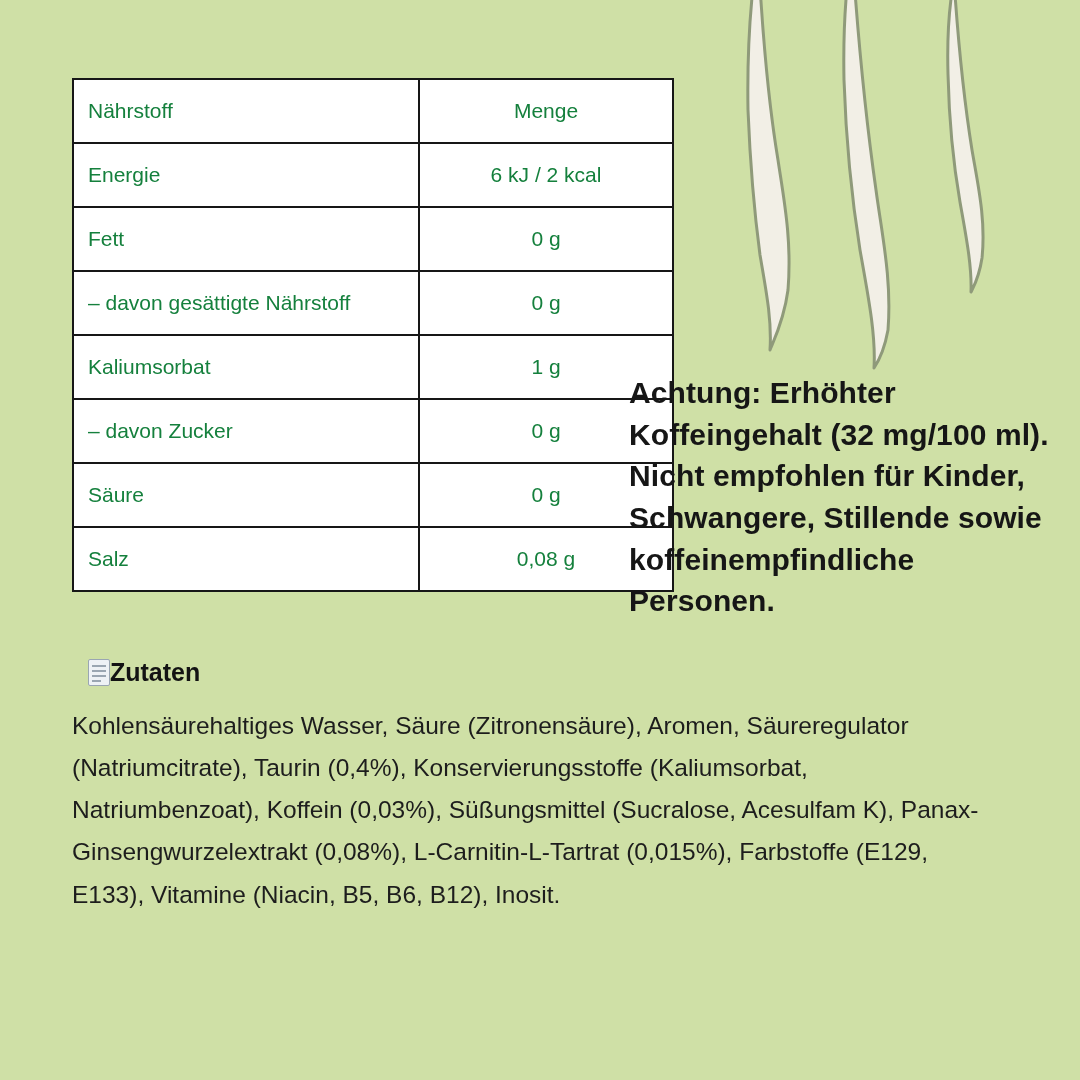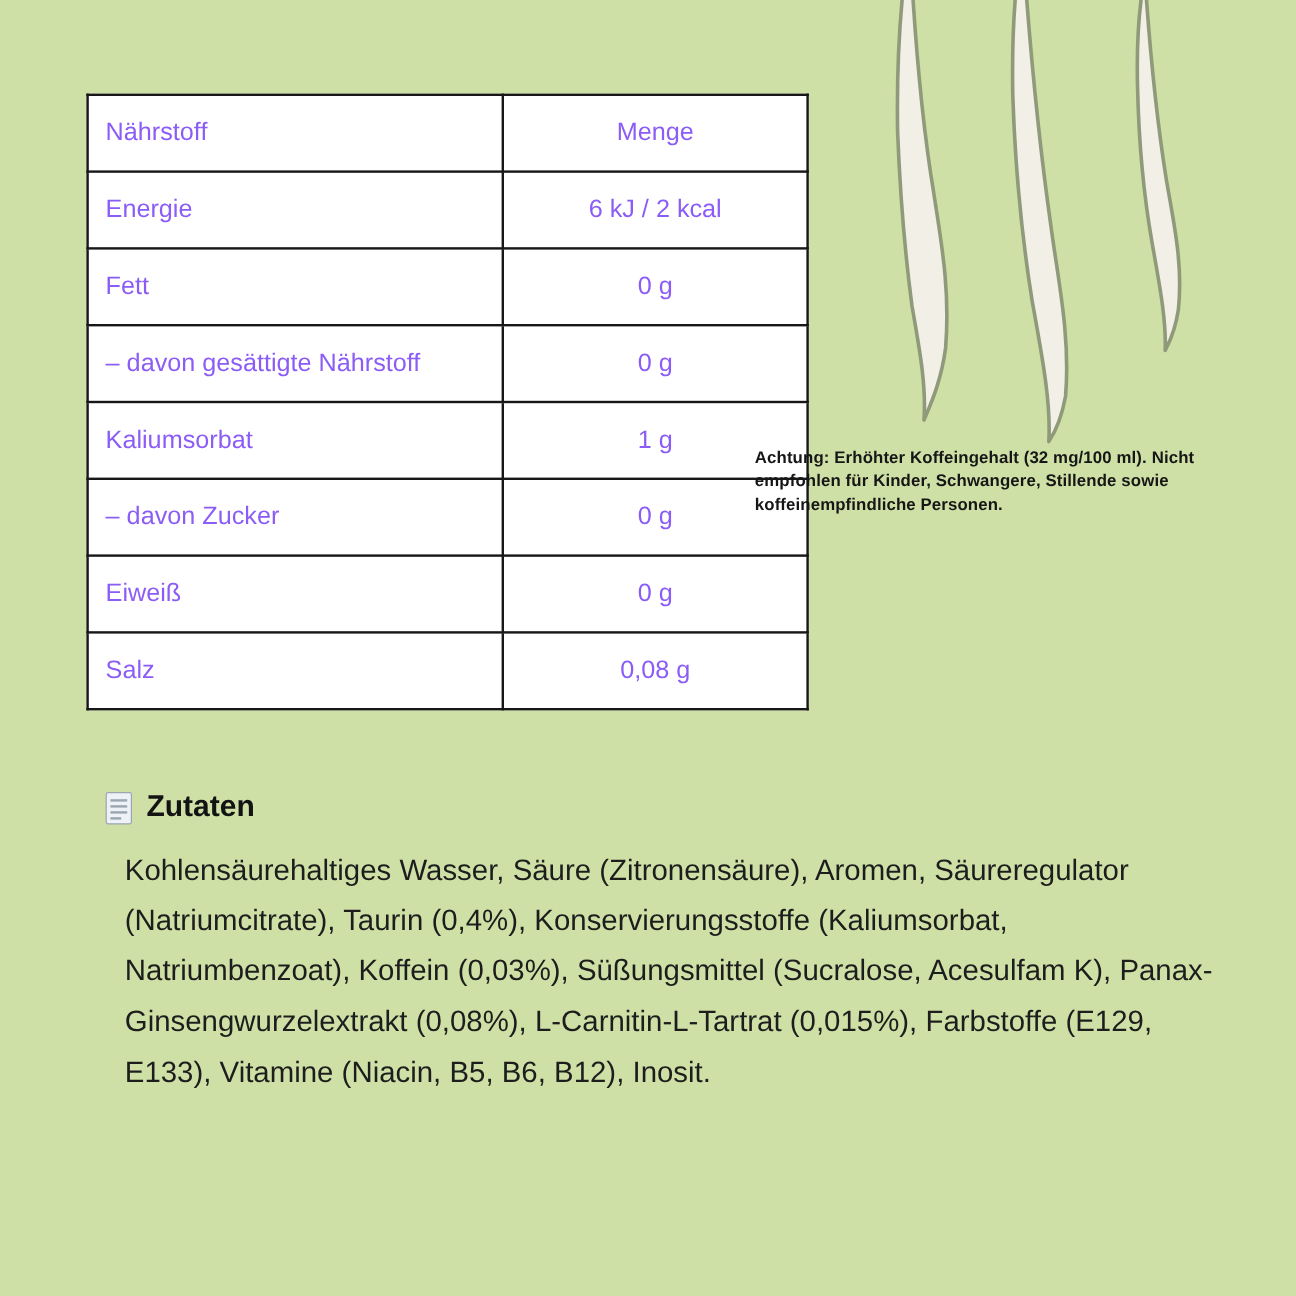--- a/index.html
+++ b/index.html
@@ -36,46 +36,45 @@
     background: #ffffff;
     table-layout: fixed;
   }
   .nutrition-table td {
     border: 2px solid #171717;
     padding: 12px 14px;
     font-size: 21px;
     line-height: 1.32;
     vertical-align: middle;
     height: 38px;
-    color: #8b5cf6;
+    color: #15803d;
   }
   .nutrition-table td.col-name { width: 316px; }
   .nutrition-table td.col-val  { width: 224px; text-align: center; }
 
   
   .warning {
     position: absolute;
     left: 629px;
     top: 372px;
     width: 425px;
-    font-size: 14px;
+    font-size: 30px;
     font-weight: bold;
     line-height: 1.39;
     color: #161616;
     letter-spacing: .1px;
   }
 
   
   .ingredients-head {
     position: absolute;
     left: 88px;
     top: 658px;
     display: flex;
-    align-items: flex-end;
-    gap: 12px;
+    align-items: center;
   }
   .ingredients-head .doc-icon {
     width: 22px;
     height: 27px;
     position: relative;
     display: inline-block;
   }
   .ingredients-head .doc-icon .sheet {
     position: absolute;
     inset: 0;
@@ -94,21 +93,21 @@
   .ingredients-head .doc-icon .l2 { top: 11px; }
   .ingredients-head .doc-icon .l3 { top: 16px; }
   .ingredients-head .doc-icon .l4 { top: 21px; right: 9px; }
   .ingredients-title {
     font-size: 25px;
     font-weight: bold;
     color: #131313;
   }
   .ingredients-body {
     position: absolute;
-    left: 104px;
+    left: 72px;
     top: 705px;
     width: 920px;
     font-size: 24.5px;
     line-height: 1.72;
     color: #1d1d1d;
   }
 </style>
 </head>
 <body>
 
@@ -142,21 +141,21 @@
     </tr>
     <tr>
       <td class="col-name">Kaliumsorbat</td>
       <td class="col-val">1 g</td>
     </tr>
     <tr>
       <td class="col-name">– davon Zucker</td>
       <td class="col-val">0 g</td>
     </tr>
     <tr>
-      <td class="col-name">Eiweiß</td>
+      <td class="col-name">Säure</td>
       <td class="col-val">0 g</td>
     </tr>
     <tr>
       <td class="col-name">Salz</td>
       <td class="col-val">0,08 g</td>
     </tr>
   </tbody>
 </table>
 
 <div class="warning">Achtung: Erhöhter Koffeingehalt (32 mg/100 ml). Nicht empfohlen für Kinder, Schwangere, Stillende sowie koffeinempfindliche Personen.</div>

